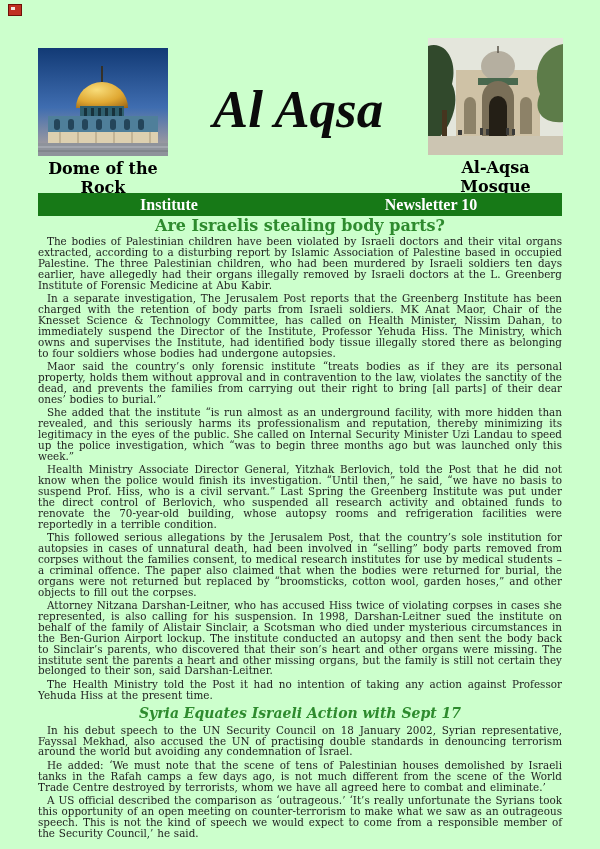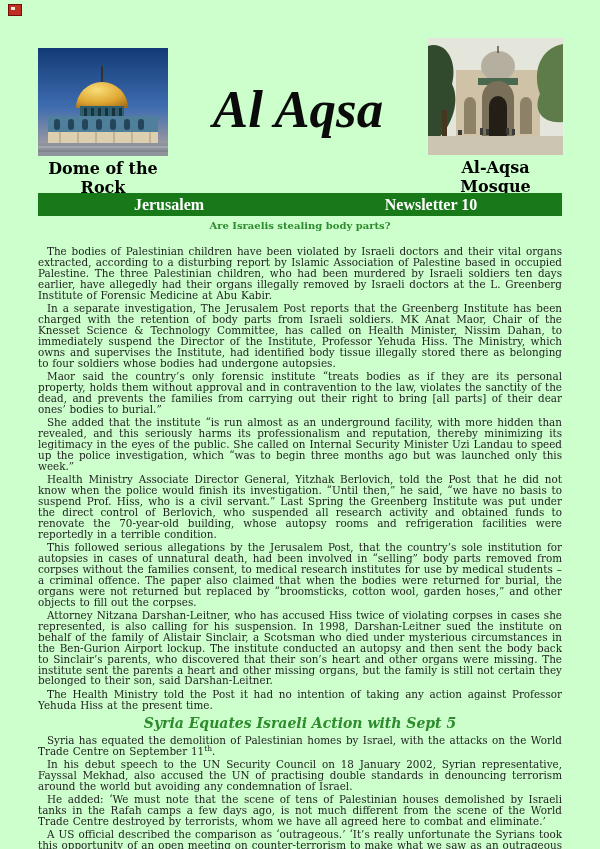--- a/index.html
+++ b/index.html
@@ -42,22 +42,22 @@
     background:var(--bar_bg,#177917);display:flex;align-items:center;
   }
   .issue-cell{
     flex:1;text-align:center;color:#ffffff;font-weight:bold;font-size:16px;
     font-family:"Liberation Serif","DejaVu Serif",serif;line-height:23px;
   }
   .content{
     position:absolute;left:38px;top:217px;width:524px;
   }
   .article-heading{
-    margin:0 0 12px 0;text-align:center;color:var(--heading_green,#2e8b2e);
-    font-size:10px;font-weight:bold;line-height:17px;
+    margin:0 0 2px 0;text-align:center;color:var(--heading_green,#2e8b2e);
+    font-size:16px;font-weight:bold;line-height:17px;
     font-family:"DejaVu Serif",serif;
   }
   .article-heading.italic{font-style:italic;font-size:14px;margin:4px 0 3px 0;}
   .body-p{
     margin:0 0 2.5px 0;text-align:justify;text-indent:9px;
     font-size:10.4px;line-height:10.9px;color:var(--body_text,#1e1e1e);
     word-spacing:0.5px;
   }
   .body-p sup{font-size:7.5px;line-height:0;}
 </style>
@@ -138,34 +138,33 @@
     <rect x="52" y="90" width="3" height="7"></rect>
       <rect x="58" y="91" width="3" height="6"></rect>
     <rect x="78" y="90" width="3" height="7"></rect>
       <rect x="84" y="91" width="3" height="6"></rect>
     <rect x="30" y="92" width="4" height="5"></rect>
   </g>
 </svg>
 <div class="caption caption-right">Al-Aqsa Mosque</div>
 
 <div class="issue-bar">
-  <div class="issue-cell">Jerusalem</div>
+  <div class="issue-cell">Institute</div>
   <div class="issue-cell">Newsletter 10</div>
 </div>
 
 <div class="content">
   <div class="article-heading">Are Israelis stealing body parts?</div>
   <p class="body-p">The bodies of Palestinian children have been violated by Israeli doctors and their vital organs extracted, according to a disturbing report by Islamic Association of Palestine based in occupied Palestine. The three Palestinian children, who had been murdered by Israeli soldiers ten days earlier, have allegedly had their organs illegally removed by Israeli doctors at the L. Greenberg Institute of Forensic Medicine at Abu Kabir.</p>
   <p class="body-p">In a separate investigation, The Jerusalem Post reports that the Greenberg Institute has been charged with the retention of body parts from Israeli soldiers. MK Anat Maor, Chair of the Knesset Science &amp; Technology Committee, has called on Health Minister, Nissim Dahan, to immediately suspend the Director of the Institute, Professor Yehuda Hiss. The Ministry, which owns and supervises the Institute, had identified body tissue illegally stored there as belonging to four soldiers whose bodies had undergone autopsies.</p>
   <p class="body-p">Maor said the country’s only forensic institute “treats bodies as if they are its personal property, holds them without approval and in contravention to the law, violates the sanctity of the dead, and prevents the families from carrying out their right to bring [all parts] of their dear ones’ bodies to burial.”</p>
   <p class="body-p">She added that the institute “is run almost as an underground facility, with more hidden than revealed, and this seriously harms its professionalism and reputation, thereby minimizing its legitimacy in the eyes of the public. She called on Internal Security Minister Uzi Landau to speed up the police investigation, which “was to begin three months ago but was launched only this week.”</p>
   <p class="body-p">Health Ministry Associate Director General, Yitzhak Berlovich, told the Post that he did not know when the police would finish its investigation. “Until then,” he said, “we have no basis to suspend Prof. Hiss, who is a civil servant.” Last Spring the Greenberg Institute was put under the direct control of Berlovich, who suspended all research activity and obtained funds to renovate the 70-year-old building, whose autopsy rooms and refrigeration facilities were reportedly in a terrible condition.</p>
   <p class="body-p">This followed serious allegations by the Jerusalem Post, that the country’s sole institution for autopsies in cases of unnatural death, had been involved in “selling” body parts removed from corpses without the families consent, to medical research institutes for use by medical students – a criminal offence. The paper also claimed that when the bodies were returned for burial, the organs were not returned but replaced by “broomsticks, cotton wool, garden hoses,” and other objects to fill out the corpses.</p>
   <p class="body-p">Attorney Nitzana Darshan-Leitner, who has accused Hiss twice of violating corpses in cases she represented, is also calling for his suspension. In 1998, Darshan-Leitner sued the institute on behalf of the family of Alistair Sinclair, a Scotsman who died under mysterious circumstances in the Ben-Gurion Airport lockup. The institute conducted an autopsy and then sent the body back to Sinclair’s parents, who discovered that their son’s heart and other organs were missing. The institute sent the parents a heart and other missing organs, but the family is still not certain they belonged to their son, said Darshan-Leitner.</p>
   <p class="body-p">The Health Ministry told the Post it had no intention of taking any action against Professor Yehuda Hiss at the present time.</p>
 
-  <div class="article-heading italic">Syria Equates Israeli Action with Sept 5</div>
-  <p class="body-p"><span>Syria has equated the demolition of Palestinian homes by Israel, with the attacks on the World Trade Centre on September 11</span><sup>th</sup><span>.</span></p>
+  <div class="article-heading italic">Syria Equates Israeli Action with Sept 17</div>
   <p class="body-p">In his debut speech to the UN Security Council on 18 January 2002, Syrian representative, Fayssal Mekhad, also accused the UN of practising double standards in denouncing terrorism around the world but avoiding any condemnation of Israel.</p>
   <p class="body-p">He added: ‘We must note that the scene of tens of Palestinian houses demolished by Israeli tanks in the Rafah camps a few days ago, is not much different from the scene of the World Trade Centre destroyed by terrorists, whom we have all agreed here to combat and eliminate.’</p>
   <p class="body-p">A US official described the comparison as ‘outrageous.’ ‘It’s really unfortunate the Syrians took this opportunity of an open meeting on counter-terrorism to make what we saw as an outrageous speech. This is not the kind of speech we would expect to come from a responsible member of the Security Council,’ he said.</p>
 
 </div>
 
 </body></html>

